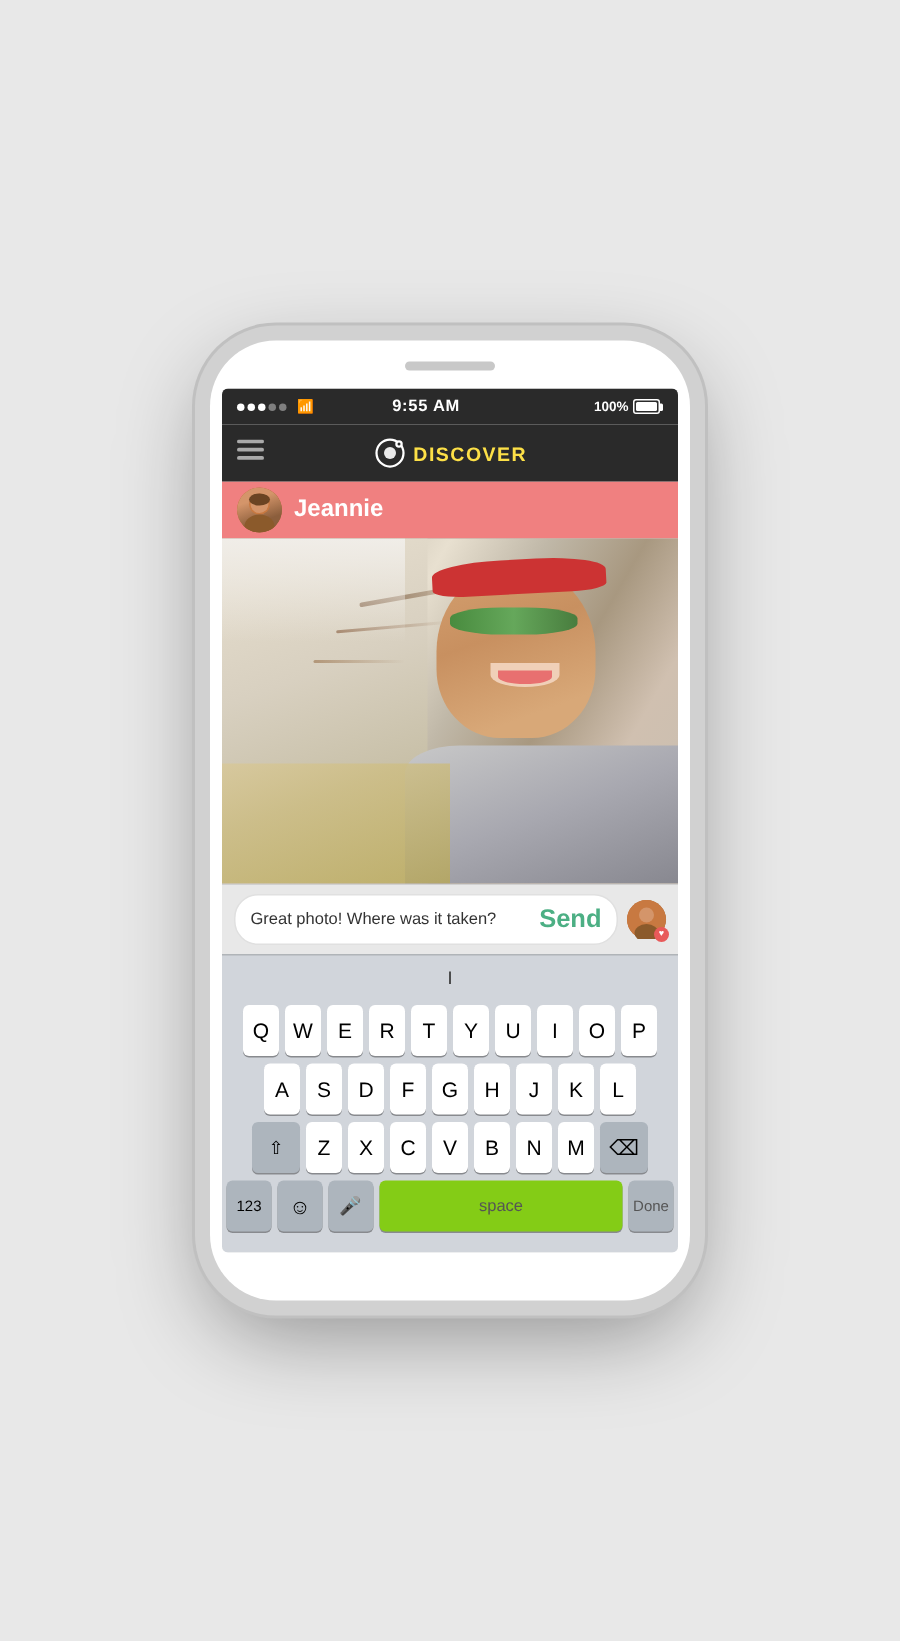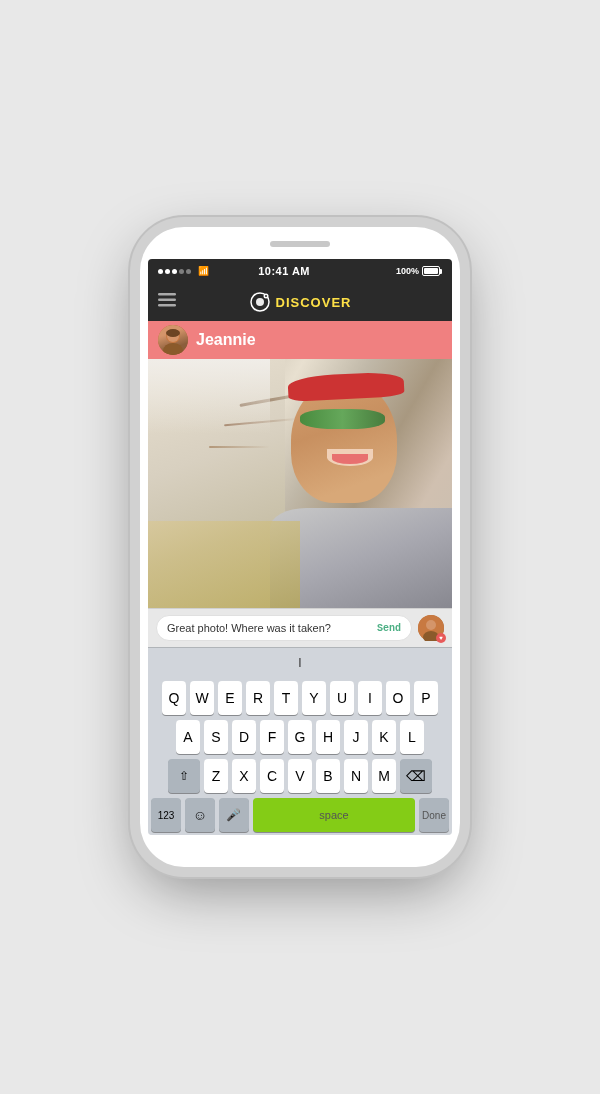--- a/index.html
+++ b/index.html
@@ -251,22 +251,21 @@
     }
 
     .message-text {
       color: #333;
       font-size: 11px;
     }
 
     .send-button {
       color: #4caf84;
       font-weight: 600;
-      font-size: 10px;
-      font-family: Liberation Mono, monospace;
+      font-size: 17px;
     }
 
     .message-avatar {
       width: 26px;
       height: 26px;
       border-radius: 50%;
       background: linear-gradient(135deg, #c87941, #8b5a2b);
       position: relative;
       flex-shrink: 0;
     }
@@ -320,21 +319,21 @@
     }
 
     .key-row {
       display: flex;
       justify-content: center;
       margin-bottom: 5px;
       gap: 4px;
     }
 
     .key-row:last-child {
-      margin-bottom: 1px;
+      margin-bottom: 12px;
     }
 
     .key {
       background: #fff;
       border-radius: 4px;
       font-size: 14px;
       font-weight: 500;
       color: #000;
       display: flex;
       align-items: center;
@@ -399,21 +398,21 @@
       <div class="status-left">
         <div class="signal-dots">
           <div class="dot" style="background:#fff; width:5px; height:5px; border-radius:50%;"></div>
           <div class="dot" style="background:#fff; width:5px; height:5px; border-radius:50%;"></div>
           <div class="dot" style="background:#fff; width:5px; height:5px; border-radius:50%;"></div>
           <div class="dot" style="background:#fff; width:5px; height:5px; border-radius:50%; opacity:0.4;"></div>
           <div class="dot" style="background:#fff; width:5px; height:5px; border-radius:50%; opacity:0.4;"></div>
         </div>
         <span class="wifi-icon">📶</span>
       </div>
-      <div class="status-center">10:41 AM</div>
+      <div class="status-center">9:55 AM</div>
       <div class="status-right">
         <span style="font-size:9px;">100%</span>
         <div class="battery-icon">
           <div class="battery-body">
             <div class="battery-fill"></div>
           </div>
           <div class="battery-tip"></div>
         </div>
       </div>
     </div>

